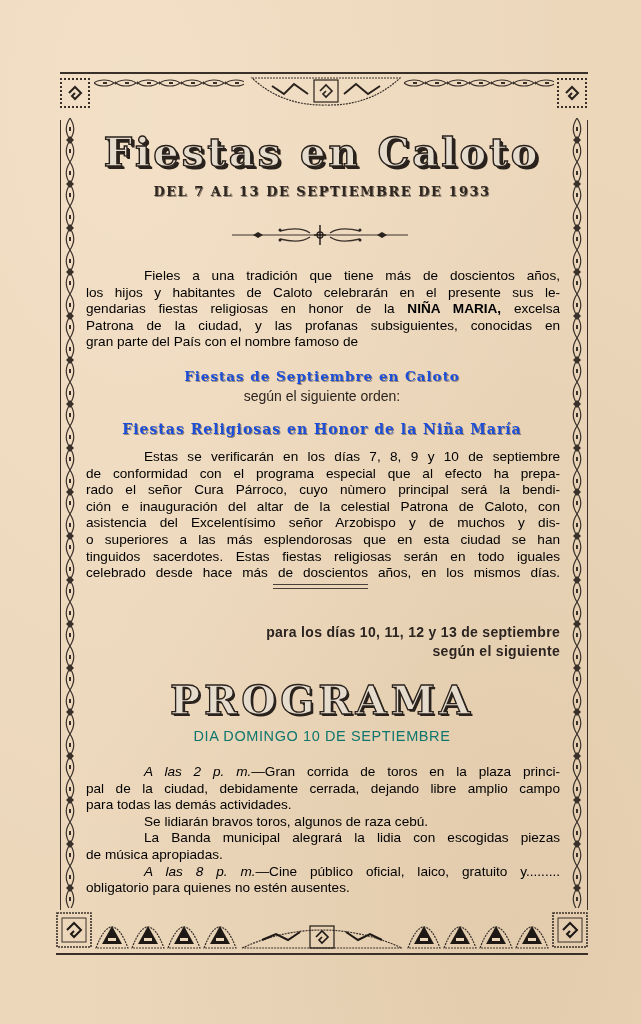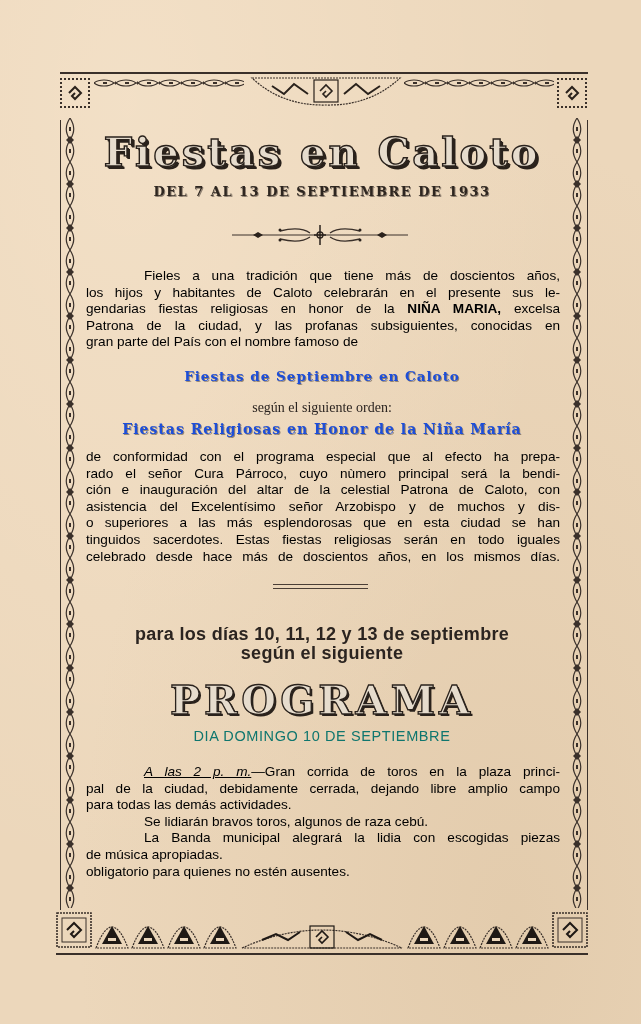--- a/index.html
+++ b/index.html
@@ -43,34 +43,34 @@
 
   .para {
     position:absolute; left:86px; width:474px;
     font-family:"Liberation Sans", sans-serif; font-size:13.6px; line-height:16.6px;
     text-align:justify; color:#000000;
   }
   .para .line { display:block; text-align:justify; text-align-last:justify; white-space:nowrap; }
   .para .line.last { text-align-last:left; }
   .para .line.indent { padding-left:58px; }
   .para b { font-weight:bold; }
-  .para i { font-style:italic;text-decoration:underline; }
+  .para i { font-style:italic; }
 
   .heading-deco {
     position:absolute; left:84px; width:476px; text-align:center;
     font-family:"DejaVu Serif", serif; font-weight:bold; font-size:13.5px; letter-spacing:1px;
     color:#1d4ed8; text-shadow:1px 1px 0 rgba(40,30,25,0.45);
   }
   .plain-center {
     position:absolute; left:84px; width:476px; text-align:center;
     font-family:"Liberation Sans", sans-serif; font-size:14px; color:#2b2420;
   }
   .bold-center {
-    position:absolute; left:84px; width:476px; text-align:center;
-    font-family:"Liberation Sans", sans-serif; font-weight:bold; font-size:18px; color:#2b2420; letter-spacing:0.3px;
+    position:absolute; left:84px; width:476px; text-align:right;
+    font-family:"Liberation Sans", sans-serif; font-weight:bold; font-size:14px; color:#2b2420; letter-spacing:0.3px;
   }
   .divider { position:absolute; left:273px; top:584px; width:95px; height:3px;
     border-top:1px solid #4a3e36; border-bottom:1px solid #4a3e36; }
   .programa {
     position:absolute; left:84px; top:676px; width:476px; text-align:center;
     font-family:"DejaVu Serif", serif; font-weight:bold; font-size:40px; letter-spacing:4px;
     color:#e6dccd; -webkit-text-stroke:1.3px #2a221c;
     text-shadow:2px 2px 0 #2a221c;
   }
   .day-heading {
@@ -158,24 +158,25 @@
 
   <div class="para" style="top:268px;">
     <span class="line indent">Fieles a una tradición que tiene más de doscientos años,</span>
     <span class="line">los hijos y habitantes de Caloto celebrarán en el presente sus le-</span>
     <span class="line"><span>gendarias fiestas religiosas en honor de la </span><b>NIÑA MARIA,</b><span> excelsa</span></span>
     <span class="line">Patrona de la ciudad, y las profanas subsiguientes, conocidas en</span>
     <span class="line last">gran parte del País con el nombre famoso de</span>
   </div>
 
   <div class="heading-deco" style="top:368px;">Fiestas de Septiembre en Caloto</div>
-  <div class="plain-center" style="top:400px;font-family:Liberation Serif, serif;">según el siguiente orden:</div>
+  <div class="plain-center" style="top:388px;">según el siguiente orden:</div>
   <div class="heading-deco" style="top:421px; font-size:14px;">Fiestas Religiosas en Honor de la Niña María</div>
 
   <div class="para" style="top:449px;">
+    <span class="line indent">Estas se verificarán en los días 7, 8, 9 y 10 de septiembre</span>
     <span class="line">de conformidad con el programa especial que al efecto ha prepa-</span>
     <span class="line">rado el señor Cura Párroco, cuyo nùmero principal será la bendi-</span>
     <span class="line">ción e inauguración del altar de la celestial Patrona de Caloto, con</span>
     <span class="line">asistencia del Excelentísimo señor Arzobispo y de muchos y dis-</span>
     <span class="line">o superiores a las más esplendorosas que en esta ciudad se han</span>
     <span class="line">tinguidos sacerdotes. Estas fiestas religiosas serán en todo iguales</span>
     <span class="line">celebrado desde hace más de doscientos años, en los mismos días.</span>
   </div>
 
   <div class="divider"></div>
@@ -186,20 +187,21 @@
   <div class="programa">PROGRAMA</div>
   <div class="day-heading">DIA DOMINGO 10 DE SEPTIEMBRE</div>
 
   <div class="para" style="top:764px;">
     <span class="line indent"><i>A las 2 p. m.</i><span>—Gran corrida de toros en la plaza princi-</span></span>
     <span class="line">pal de la ciudad, debidamente cerrada, dejando libre amplio campo</span>
     <span class="line last">para todas las demás actividades.</span>
     <span class="line last indent">Se lidiarán bravos toros, algunos de raza cebú.</span>
     <span class="line indent">La Banda municipal alegrará la lidia con escogidas piezas</span>
     <span class="line last">de música apropiadas.</span>
+    <span class="line indent"><i>A las 8 p. m.</i><span>—Cine público oficial, laico, gratuito y.........</span></span>
     <span class="line last">obligatorio para quienes no estén ausentes.</span>
   </div>
 
   <svg class="bottom-band" viewBox="0 0 532 40">
     <defs>
       <g id="tri">
         <path d="M2 38 Q18 -4 34 38 Z" fill="none" stroke="#3a302a" stroke-width="1.2" stroke-dasharray="2 1"></path>
         <path d="M8 34 L18 16 L28 34 Z" fill="#1f1915"></path>
         <rect x="14" y="28" width="8" height="3" fill="#ecd7bb"></rect>
       </g>

